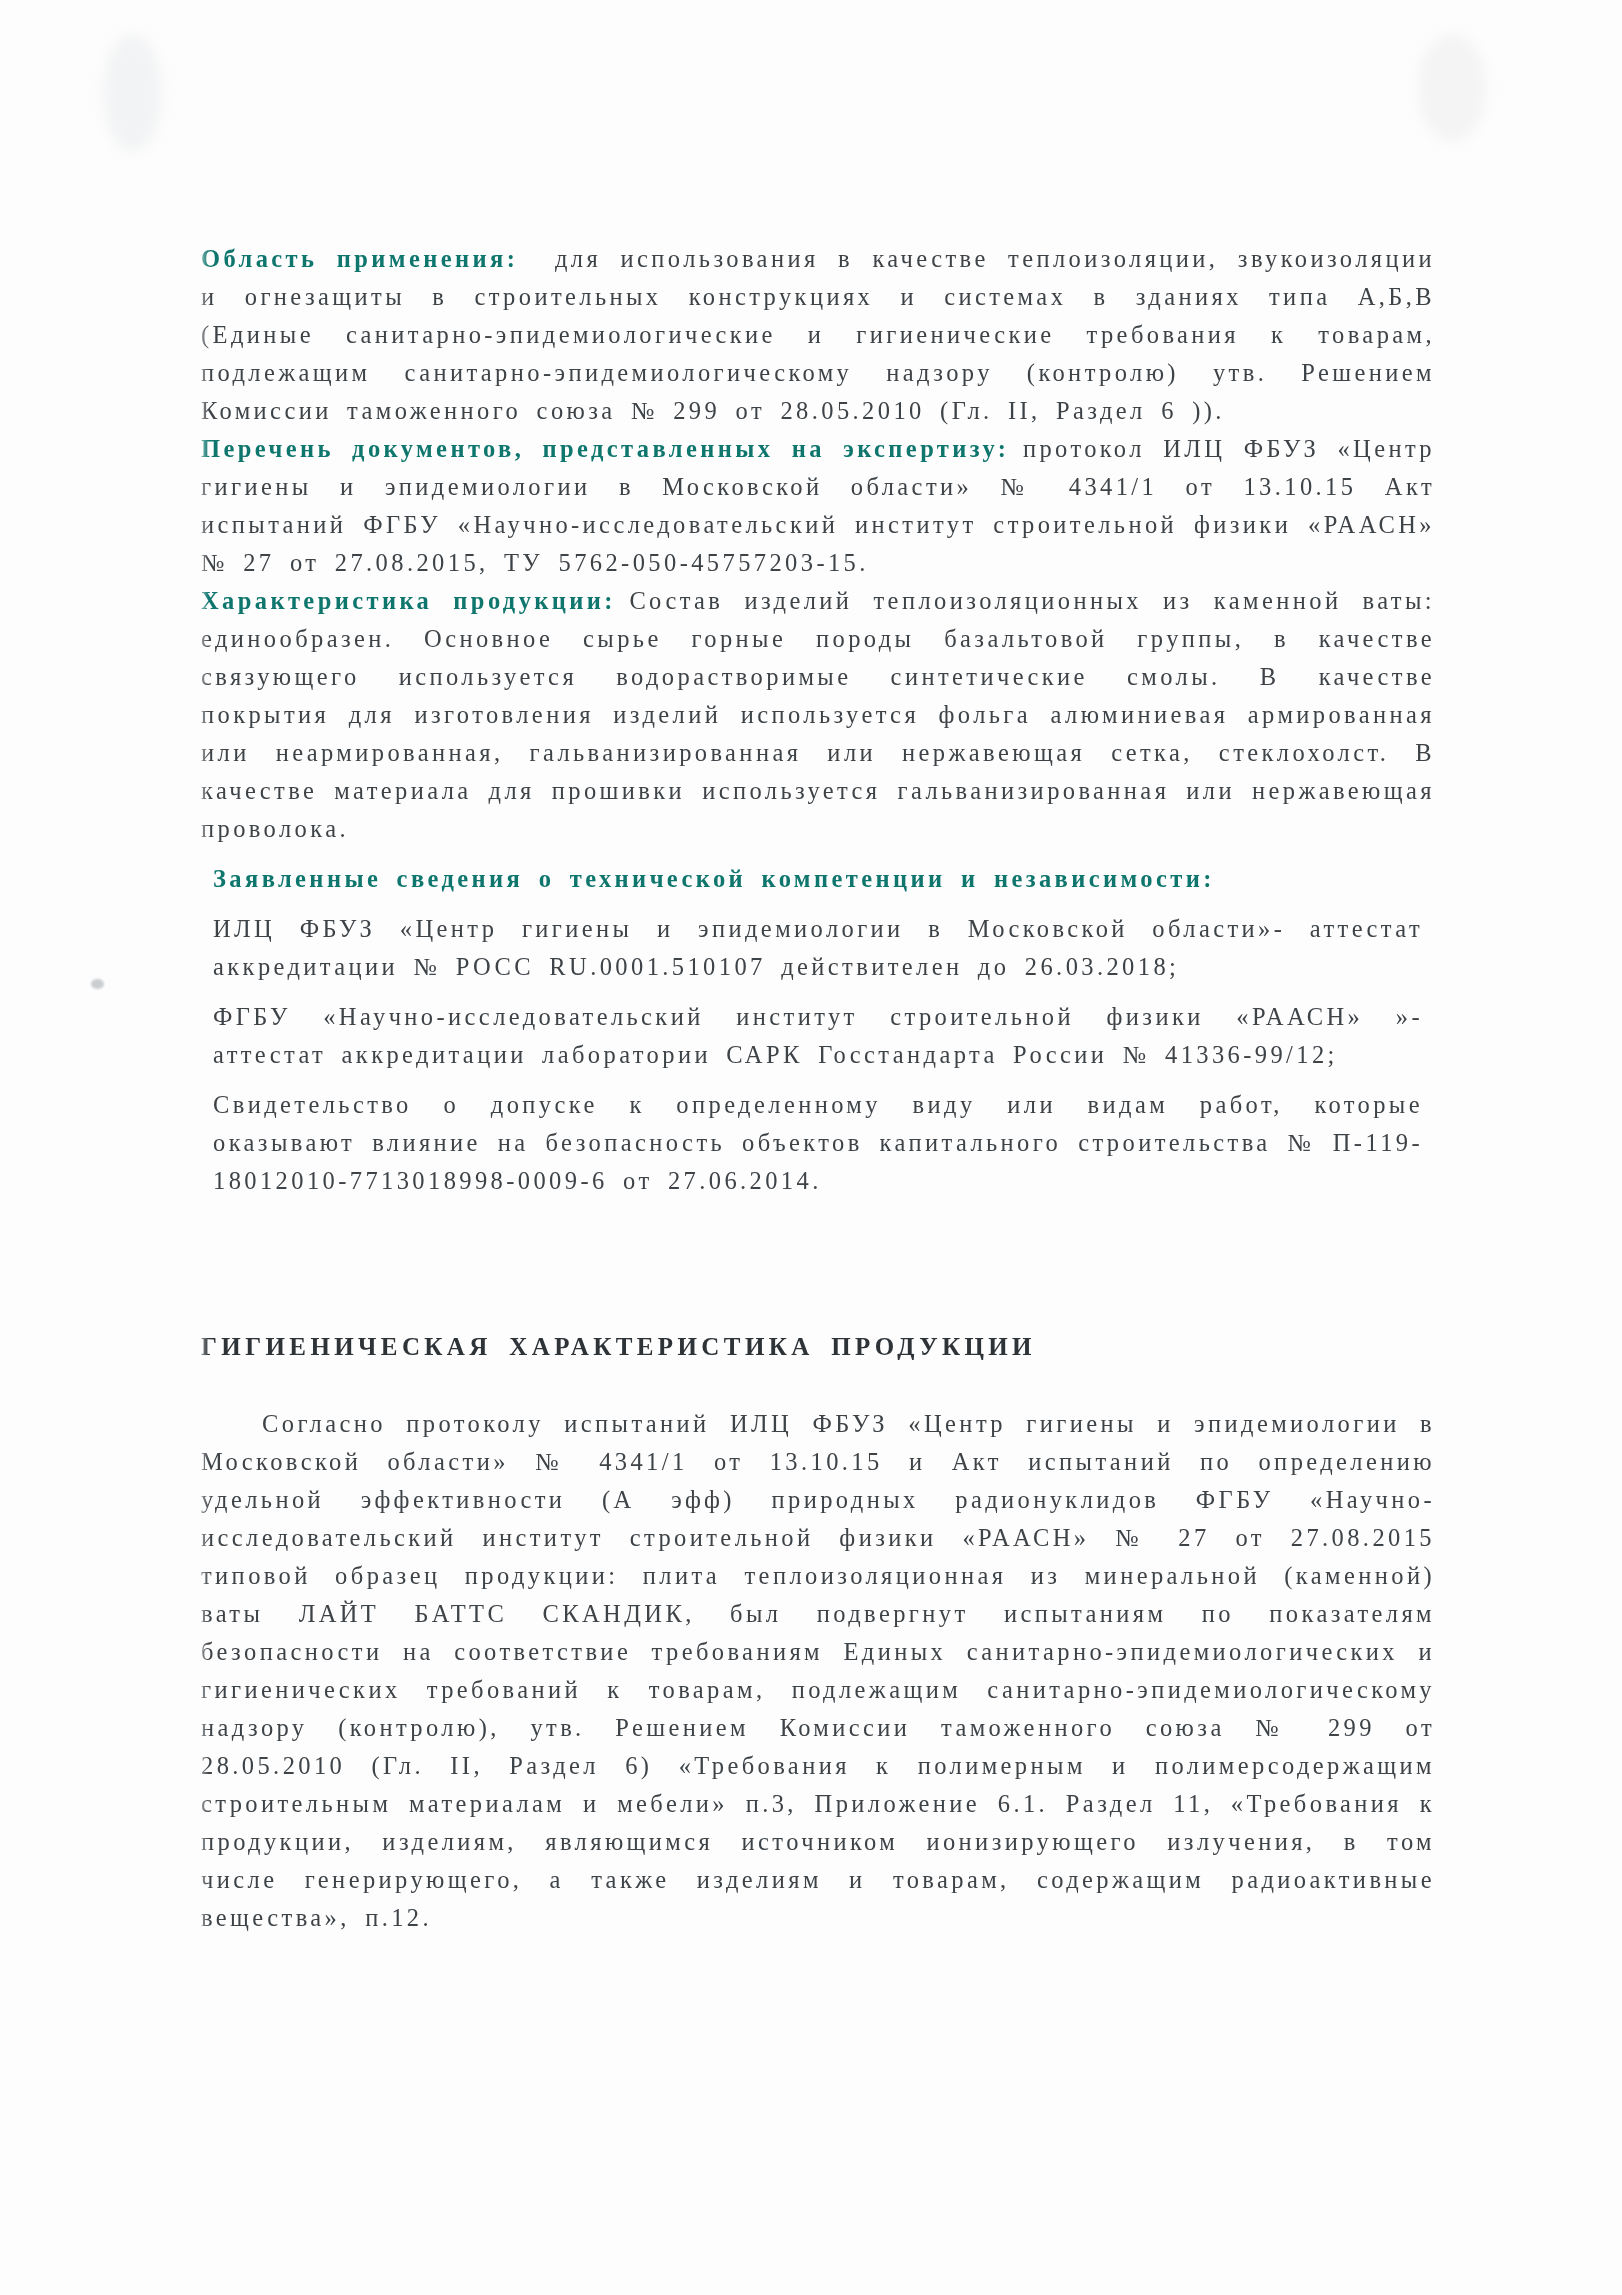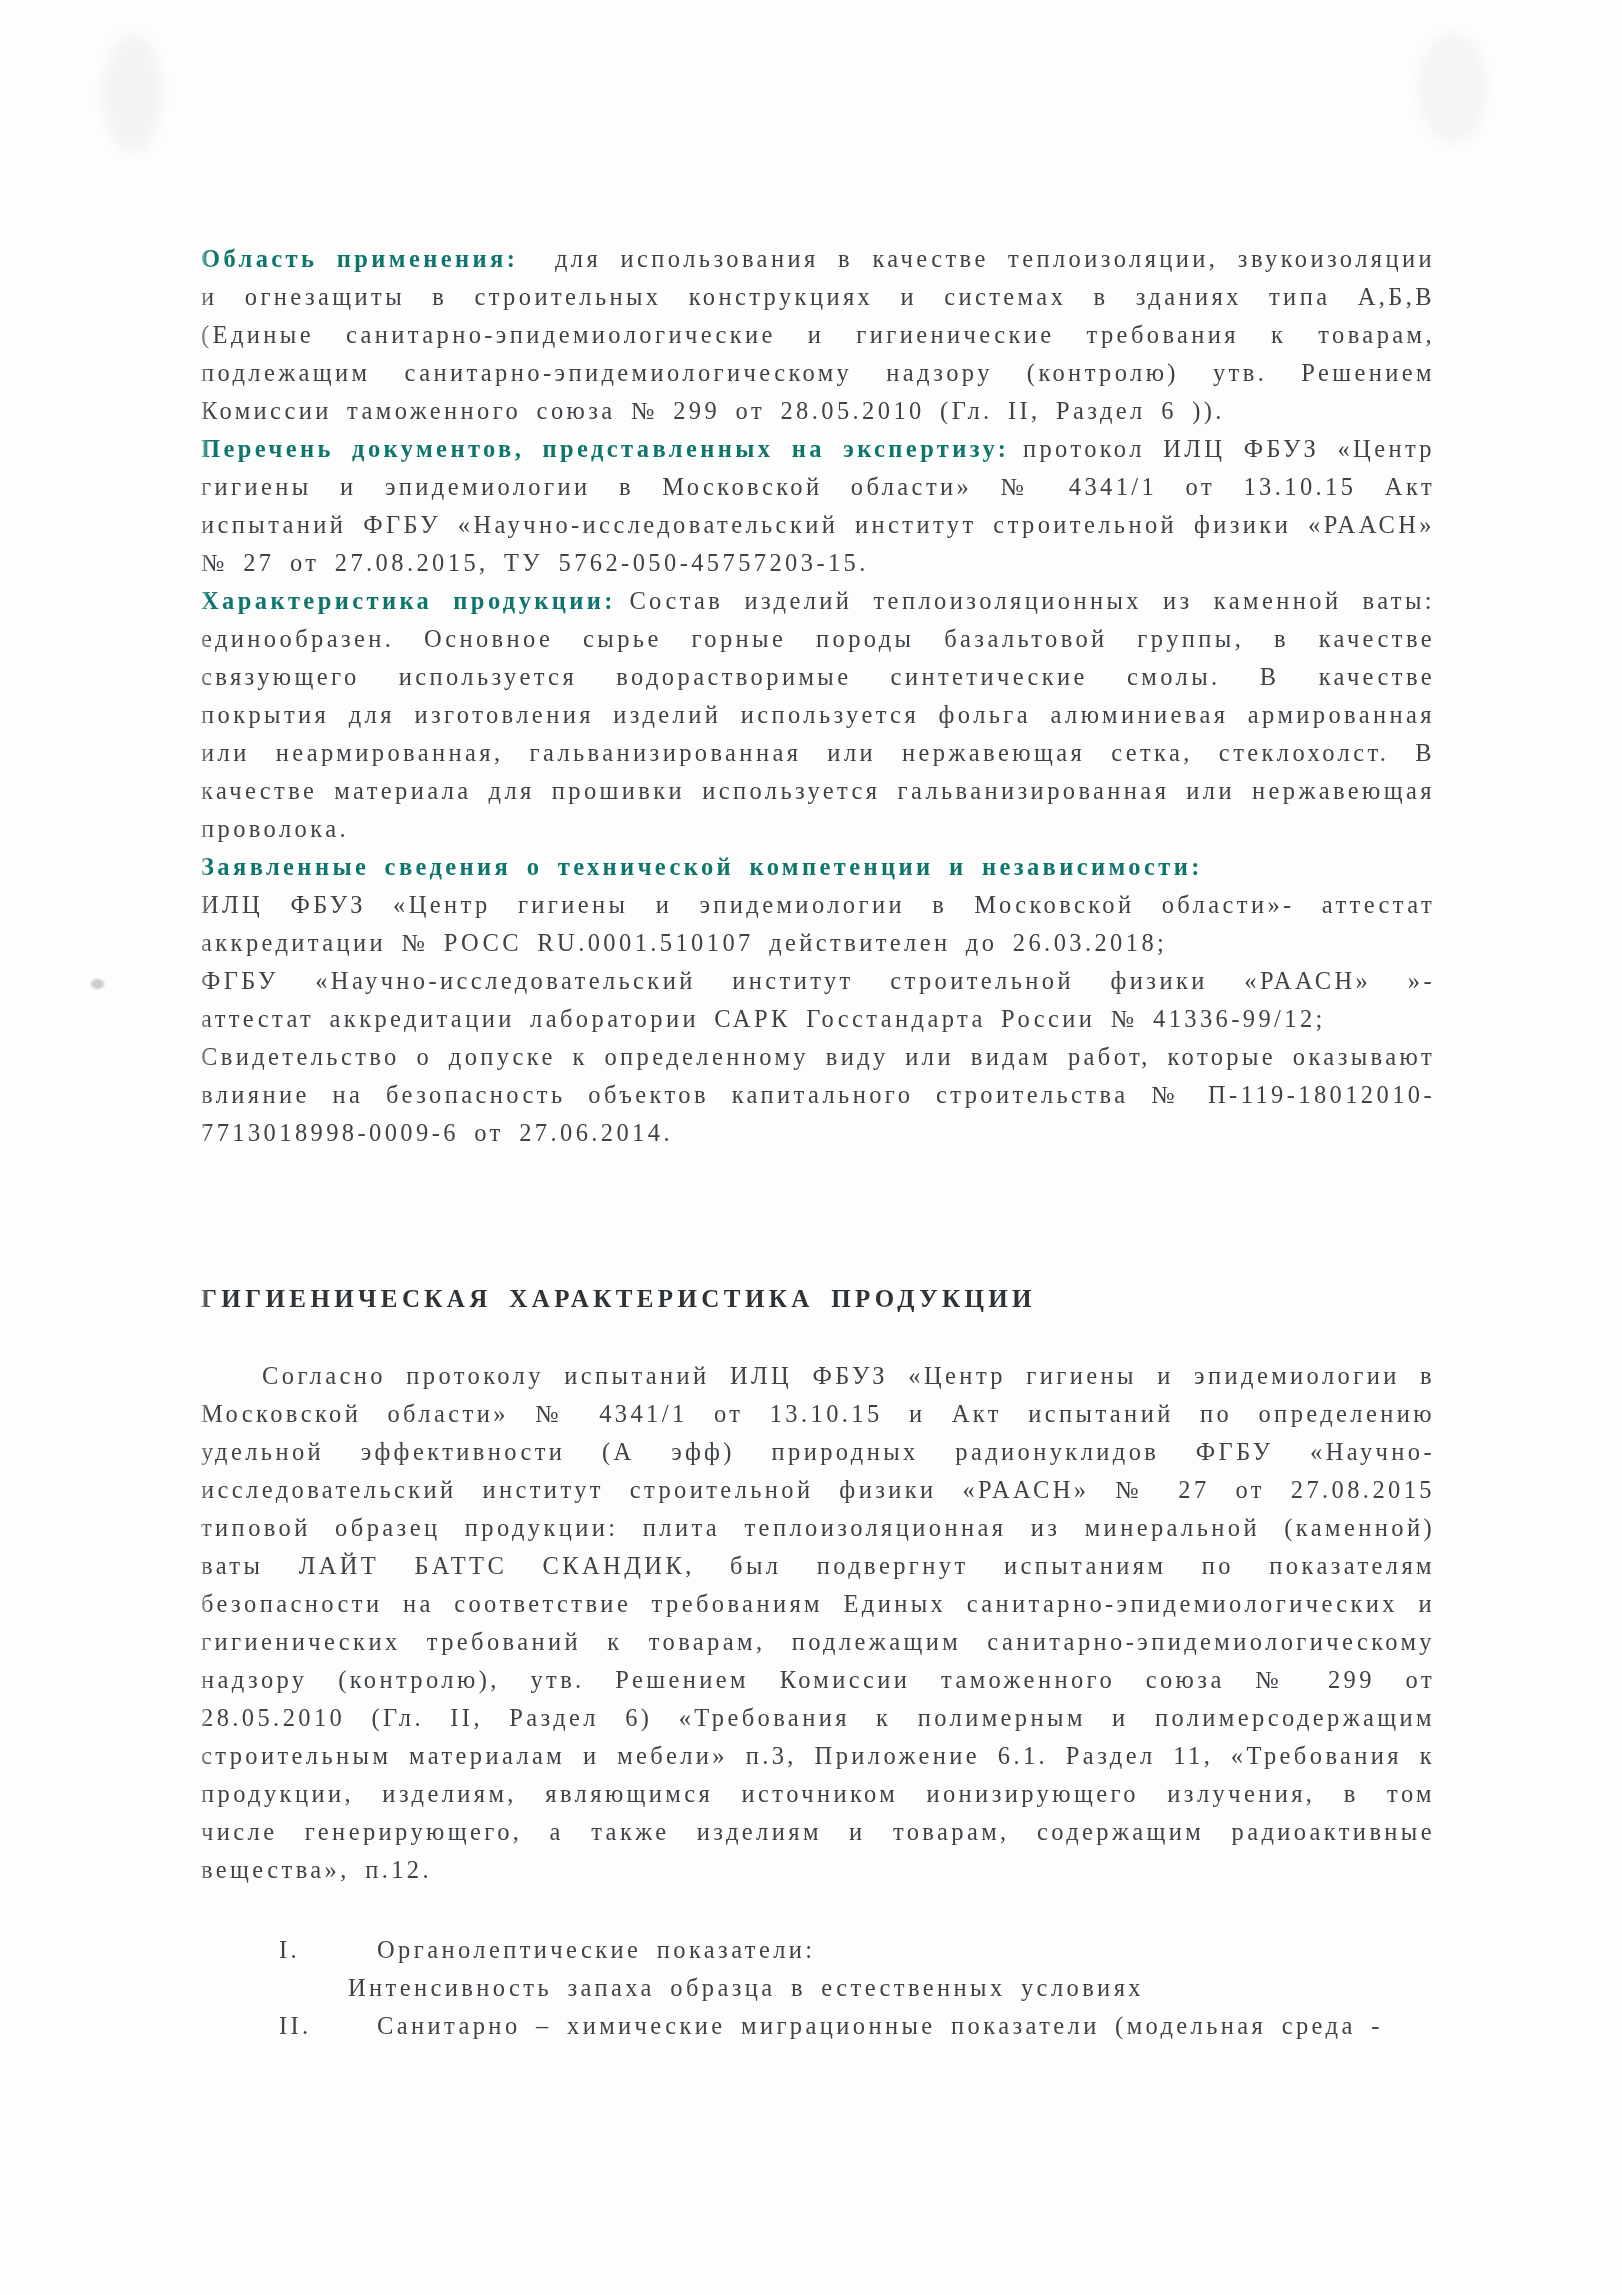--- a/index.html
+++ b/index.html
@@ -48,21 +48,21 @@
     word-spacing: 5.9px;
     text-align: justify;
   }
   .sec { margin-bottom: 27px; }
   .lead {
     font-weight: bold;
     color: #0f766e;
     margin-right: 0.55em;
   }
   .lead-wide { margin-right: 1.5em; }
-  .comp p { margin: 0; }
+  .comp p { margin: 12px; }
   .comp .comp-heading .lead { margin-right: 0; }
   .doc-title {
     margin: 128px 0 39px 0;
     text-align: left;
     font-weight: bold;
     color: #2e3338;
     font-size: 25px;
     line-height: 38px;
     letter-spacing: 4.4px;
     word-spacing: 6.9px;
@@ -114,27 +114,18 @@
       </p>
       <p>ИЛЦ ФБУЗ «Центр гигиены и эпидемиологии в Московской области»- аттестат аккредитации № РОСС RU.0001.510107 действителен до 26.03.2018;</p>
       <p>ФГБУ «Научно-исследовательский институт строительной физики «РААСН» »- аттестат аккредитации лаборатории САРК Госстандарта России № 41336-99/12;</p>
       <p>Свидетельство о допуске к определенному виду или видам работ, которые оказывают влияние на безопасность объектов капитального строительства № П-119-18012010-7713018998-0009-6 от 27.06.2014.</p>
     </div>
 
     <h1 class="doc-title">ГИГИЕНИЧЕСКАЯ ХАРАКТЕРИСТИКА ПРОДУКЦИИ</h1>
 
     <p class="main-para">Согласно протоколу испытаний ИЛЦ ФБУЗ «Центр гигиены и эпидемиологии в Московской области» № 4341/1 от 13.10.15 и Акт испытаний по определению удельной эффективности (А эфф) природных радионуклидов ФГБУ «Научно-исследовательский институт строительной физики «РААСН» № 27 от 27.08.2015 типовой образец продукции: плита теплоизоляционная из минеральной (каменной) ваты ЛАЙТ БАТТС СКАНДИК, был подвергнут испытаниям по показателям безопасности на соответствие требованиям Единых санитарно-эпидемиологических и гигиенических требований к товарам, подлежащим санитарно-эпидемиологическому надзору (контролю), утв. Решением Комиссии таможенного союза № 299 от 28.05.2010 (Гл. II, Раздел 6) «Требования к полимерным и полимерсодержащим строительным материалам и мебели» п.3, Приложение 6.1. Раздел 11, «Требования к продукции, изделиям, являющимся источником ионизирующего излучения, в том числе генерирующего, а также изделиям и товарам, содержащим радиоактивные вещества», п.12.</p>
 
-    <div class="list">
-      <p class="list-row">
-        <span class="numeral">I.</span><span>Органолептические показатели:</span>
-      </p>
-      <p class="list-note">Интенсивность запаха образца в естественных условиях</p>
-      <p class="list-row">
-        <span class="numeral">II.</span><span>Санитарно – химические миграционные показатели (модельная среда -</span>
-      </p>
-    </div>
 
   </div>
 
   <div class="edge-fade"></div>
 </div>
 
 
 </body></html>

